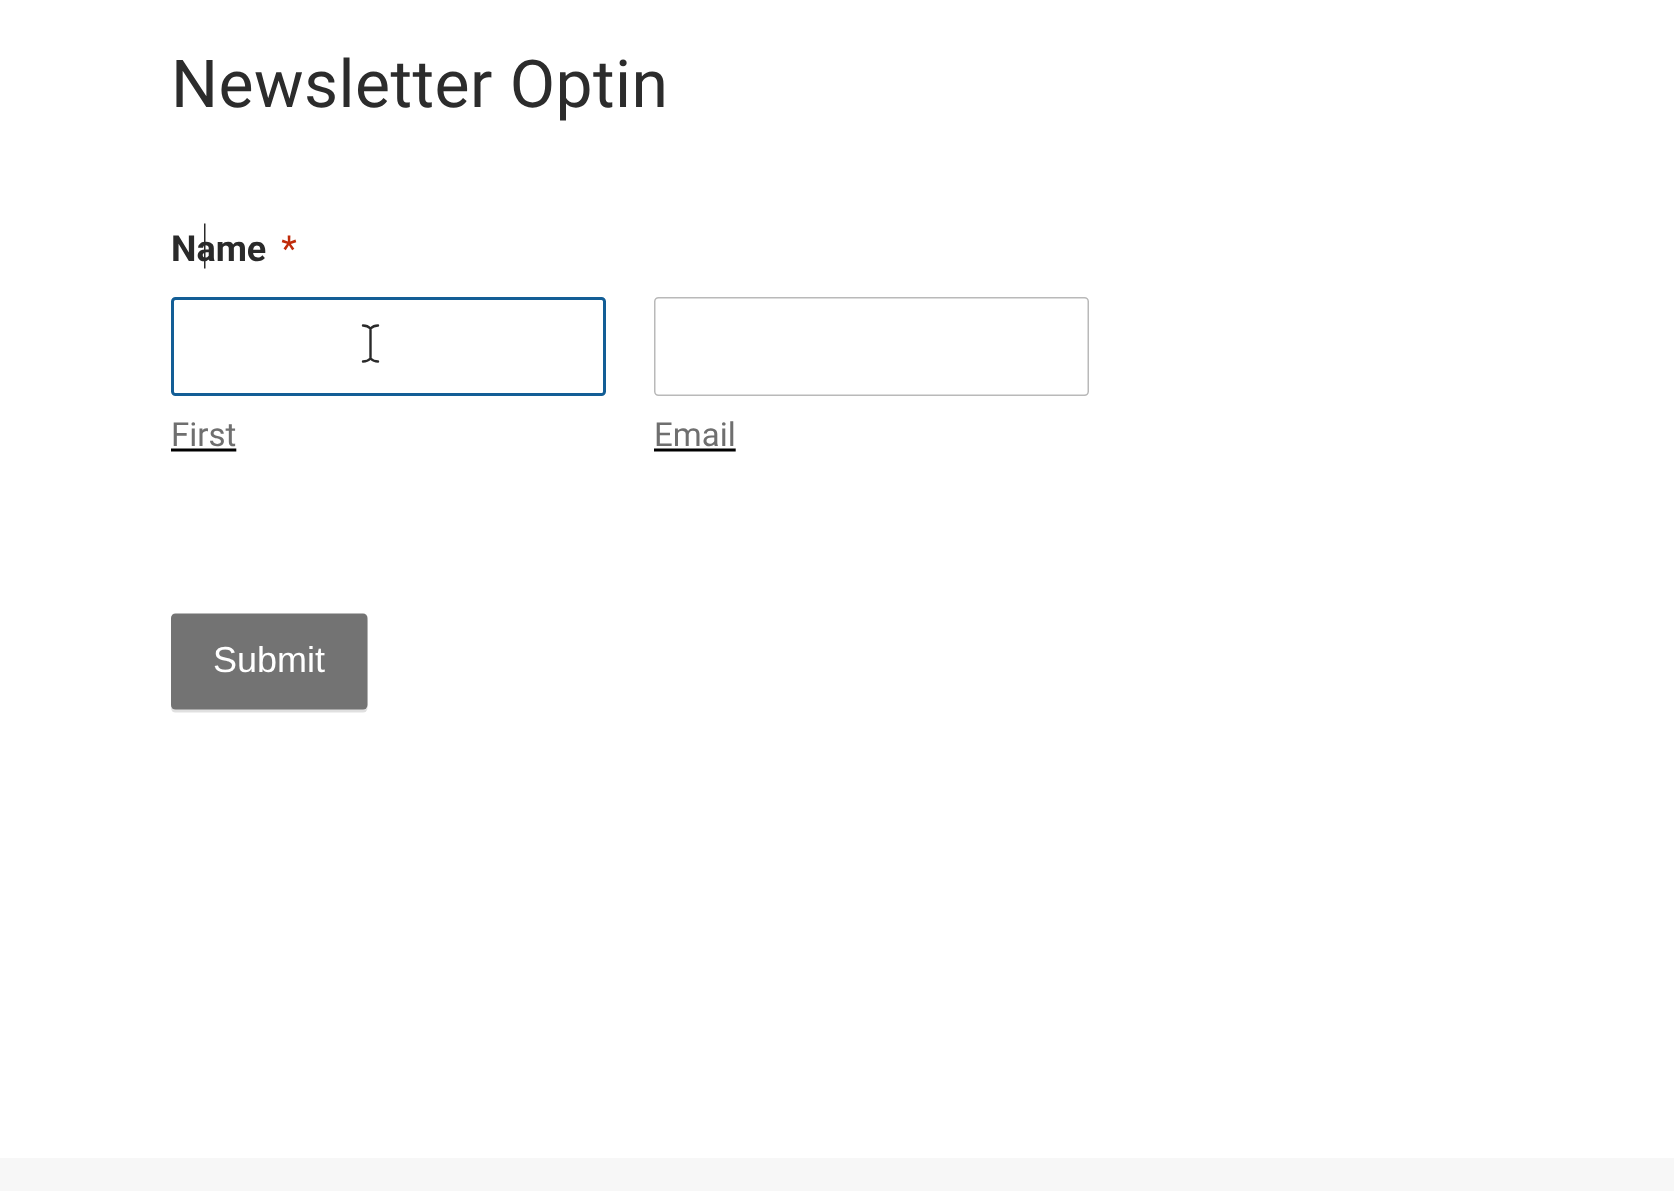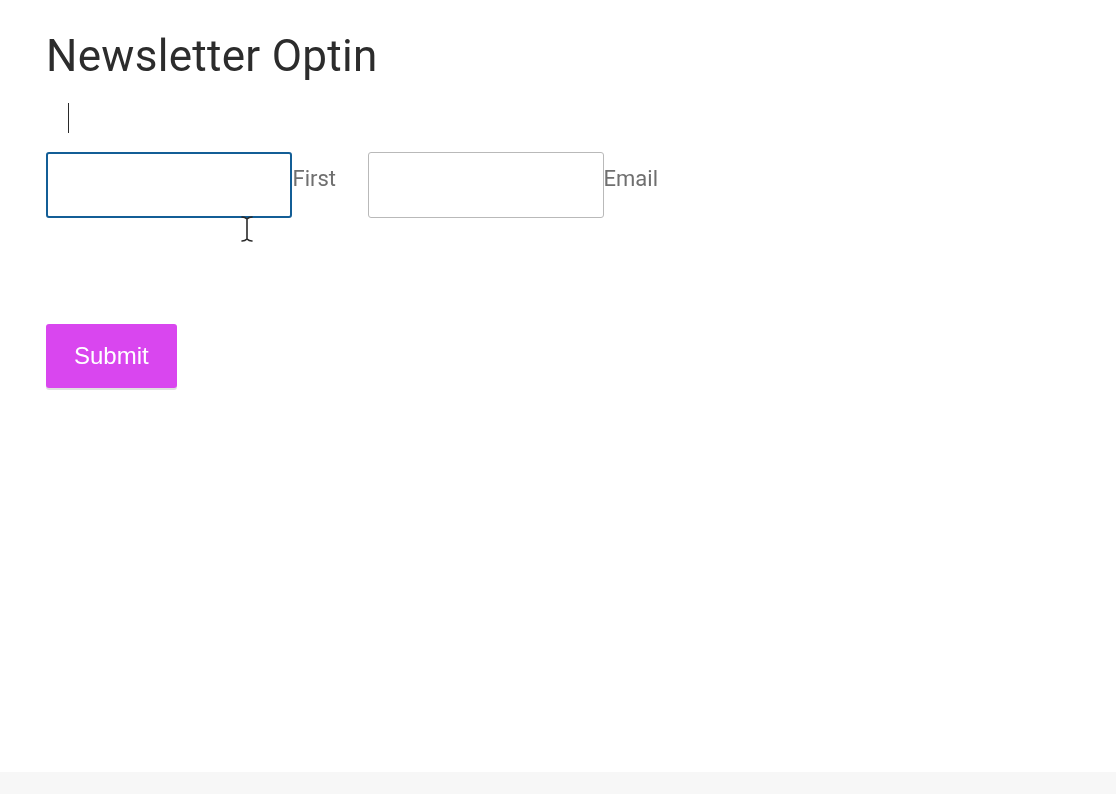--- a/index.html
+++ b/index.html
@@ -8,21 +8,21 @@
       padding: 0;
     }
     body {
       font-family: -apple-system, BlinkMacSystemFont, "Segoe UI", Roboto, "Helvetica Neue", Arial, sans-serif;
       background: #ffffff;
       width: 1116px;
       height: 794px;
       position: relative;
     }
     .container {
-      padding: 30px 46px;
+      padding: 30px 114px;
     }
     .page-title {
       font-size: 44px;
       font-weight: 400;
       color: #2c2c2c;
       margin-bottom: 70px;
       letter-spacing: 0.3px;
     }
     .field-group {
       margin-bottom: 48px;
@@ -38,22 +38,23 @@
       color: #c02b0a;
       font-weight: 400;
       margin-left: 4px;
     }
     .name-row {
       display: flex;
       gap: 32px;
     }
     .name-col {
       display: flex;
-      flex-direction: row;
+      flex-direction: column;
       width: 290px;
+      text-decoration: underline;
     }
     .text-input {
       height: 66px;
       border: 1px solid #b9b9b9;
       border-radius: 3px;
       font-size: 20px;
       padding: 0 18px;
       background: #ffffff;
       outline: none;
       width: 100%;
@@ -80,21 +81,21 @@
     }
     .sublabel {
       font-size: 22px;
       color: #6f6f6f;
       margin-top: 14px;
     }
     .email-input {
       width: 612px;
     }
     .submit-button {
-      background: #d946ef;
+      background: #737373;
       color: #ffffff;
       border: none;
       border-radius: 3px;
       font-size: 24px;
       font-weight: 400;
       padding: 18px 28px;
       cursor: pointer;
       margin-top: 58px;
       box-shadow: 0 2px 0 rgba(0,0,0,0.12);
     }
@@ -107,20 +108,24 @@
       background: #f7f7f7;
     }
   </style>
 </head>
 <body>
 
 <div class="container">
   <h1 class="page-title">Newsletter Optin</h1>
 
   <div class="field-group">
+    <label class="field-label">
+      <span>Name</span>
+      <span class="required-asterisk">*</span>
+    </label>
     <div class="name-row">
       <div class="name-col">
         <input type="text" class="text-input focused" autofocus="" value="" style="">
         <div class="caret"></div>
         <div class="sublabel">First</div>
       </div>
       <div class="name-col">
         <input type="text" class="text-input" value="" style="">
         <div class="sublabel">Email</div>
       </div>

